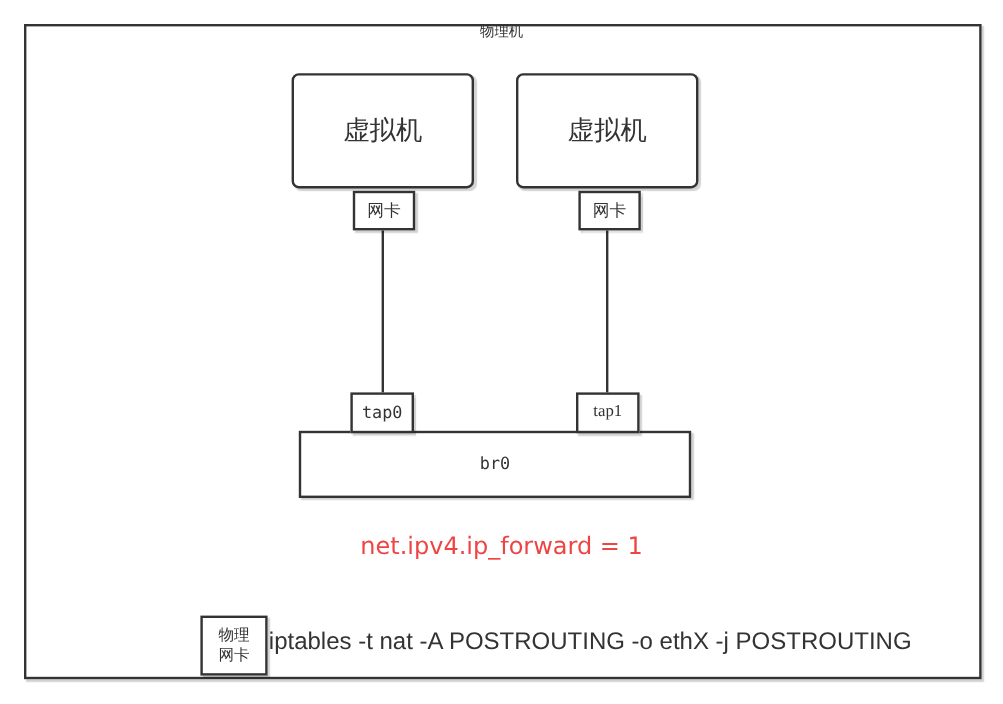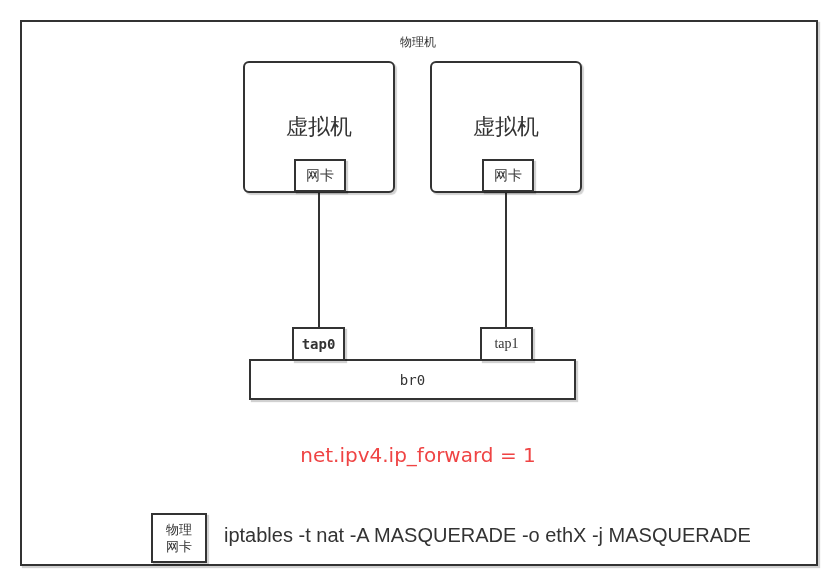--- a/index.html
+++ b/index.html
@@ -24,31 +24,31 @@
   }
   .outer-box {
     left: 20px;
     top: 20px;
     width: 798px;
     height: 546px;
   }
   .outer-title {
     position: absolute;
     left: 0;
-    top: 34px;
+    top: 18px;
     width: 836px;
     text-align: center;
     font-size: 12px;
     color: #333333;
     line-height: 16px;
   }
   .vm-box {
     top: 61px;
     width: 152px;
-    height: 132px;
+    height: 96px;
     border-radius: 6px;
   }
   .vm-box.vm-left  { left: 243px; }
   .vm-box.vm-right { left: 430px; }
   .vm-label {
     position: absolute;
     left: 0;
     top: 0;
     width: 100%;
     height: 100%;
@@ -86,46 +86,46 @@
     width: 53px;
     height: 34px;
     display: flex;
     align-items: center;
     justify-content: center;
     font-family: "DejaVu Sans Mono", "Liberation Mono", monospace;
     font-size: 14px;
     color: #333333;
     z-index: 3;
   }
-  .tap-box.tap-left  { left: 292px; font-weight: bold; }
+  .tap-box.tap-left  { left: 292px; }
   .tap-box.tap-right { left: 480px; font-family: Liberation Serif, serif; }
   .bridge-box {
     left: 249px;
     top: 359px;
     width: 327px;
-    height: 41px;
+    height: 56px;
     display: flex;
     align-items: center;
     justify-content: center;
     font-family: "DejaVu Sans Mono", "Liberation Mono", monospace;
     font-size: 14px;
     color: #333333;
     z-index: 2;
   }
   .sysctl-text {
     position: absolute;
     left: 0;
     top: 443px;
     width: 836px;
     text-align: center;
     font-size: 20px;
     color: #ef4444;
   }
   .pnic-box {
-    left: 151px;
+    left: 167px;
     top: 513px;
     width: 56px;
     height: 50px;
     display: flex;
     flex-direction: column;
     align-items: center;
     justify-content: center;
     font-size: 13px;
     line-height: 17px;
     color: #333333;
@@ -167,15 +167,15 @@
 
   <div class="box bridge-box">br0</div>
 
   <div class="sysctl-text">net.ipv4.ip_forward = 1</div>
 
   <div class="box pnic-box">
     <span>物理</span>
     <span>网卡</span>
   </div>
 
-  <div class="iptables-text">iptables -t nat -A MASQUERADE -o ethX -j MASQUERADE</div>
+  <div class="iptables-text">iptables -t nat -A POSTROUTING -o ethX -j POSTROUTING</div>
 
 </div>
 
 </body></html>

